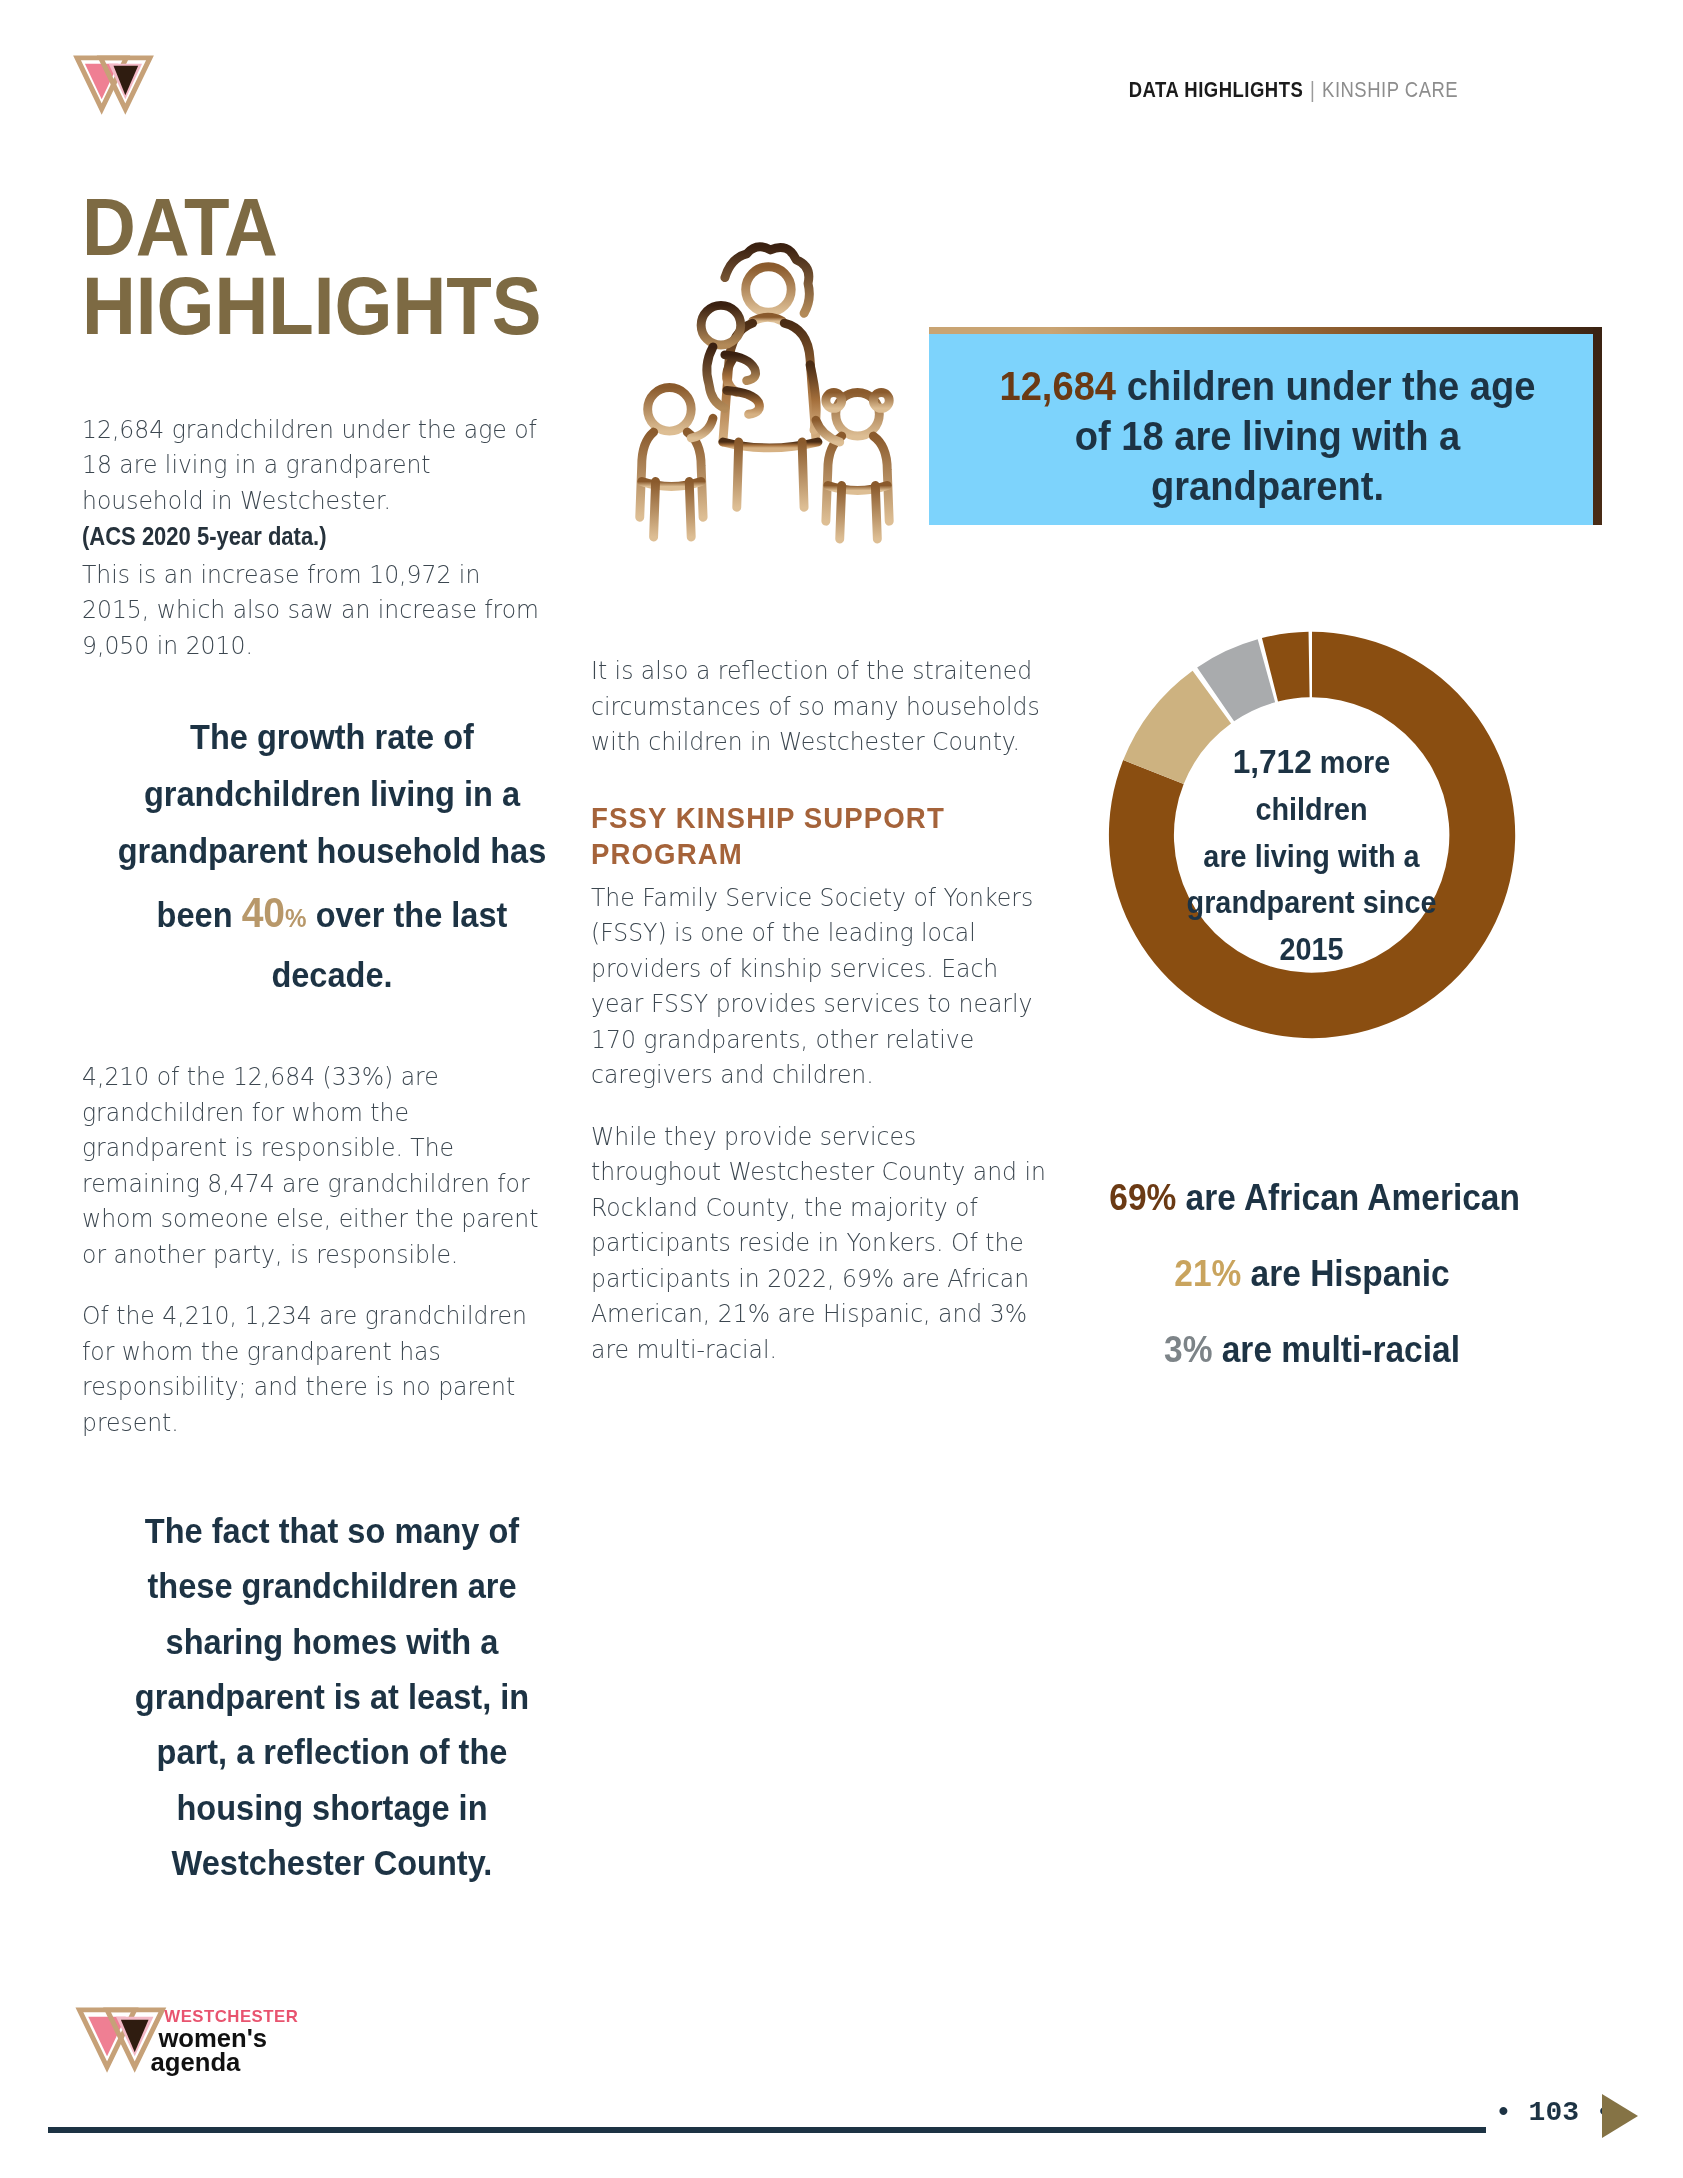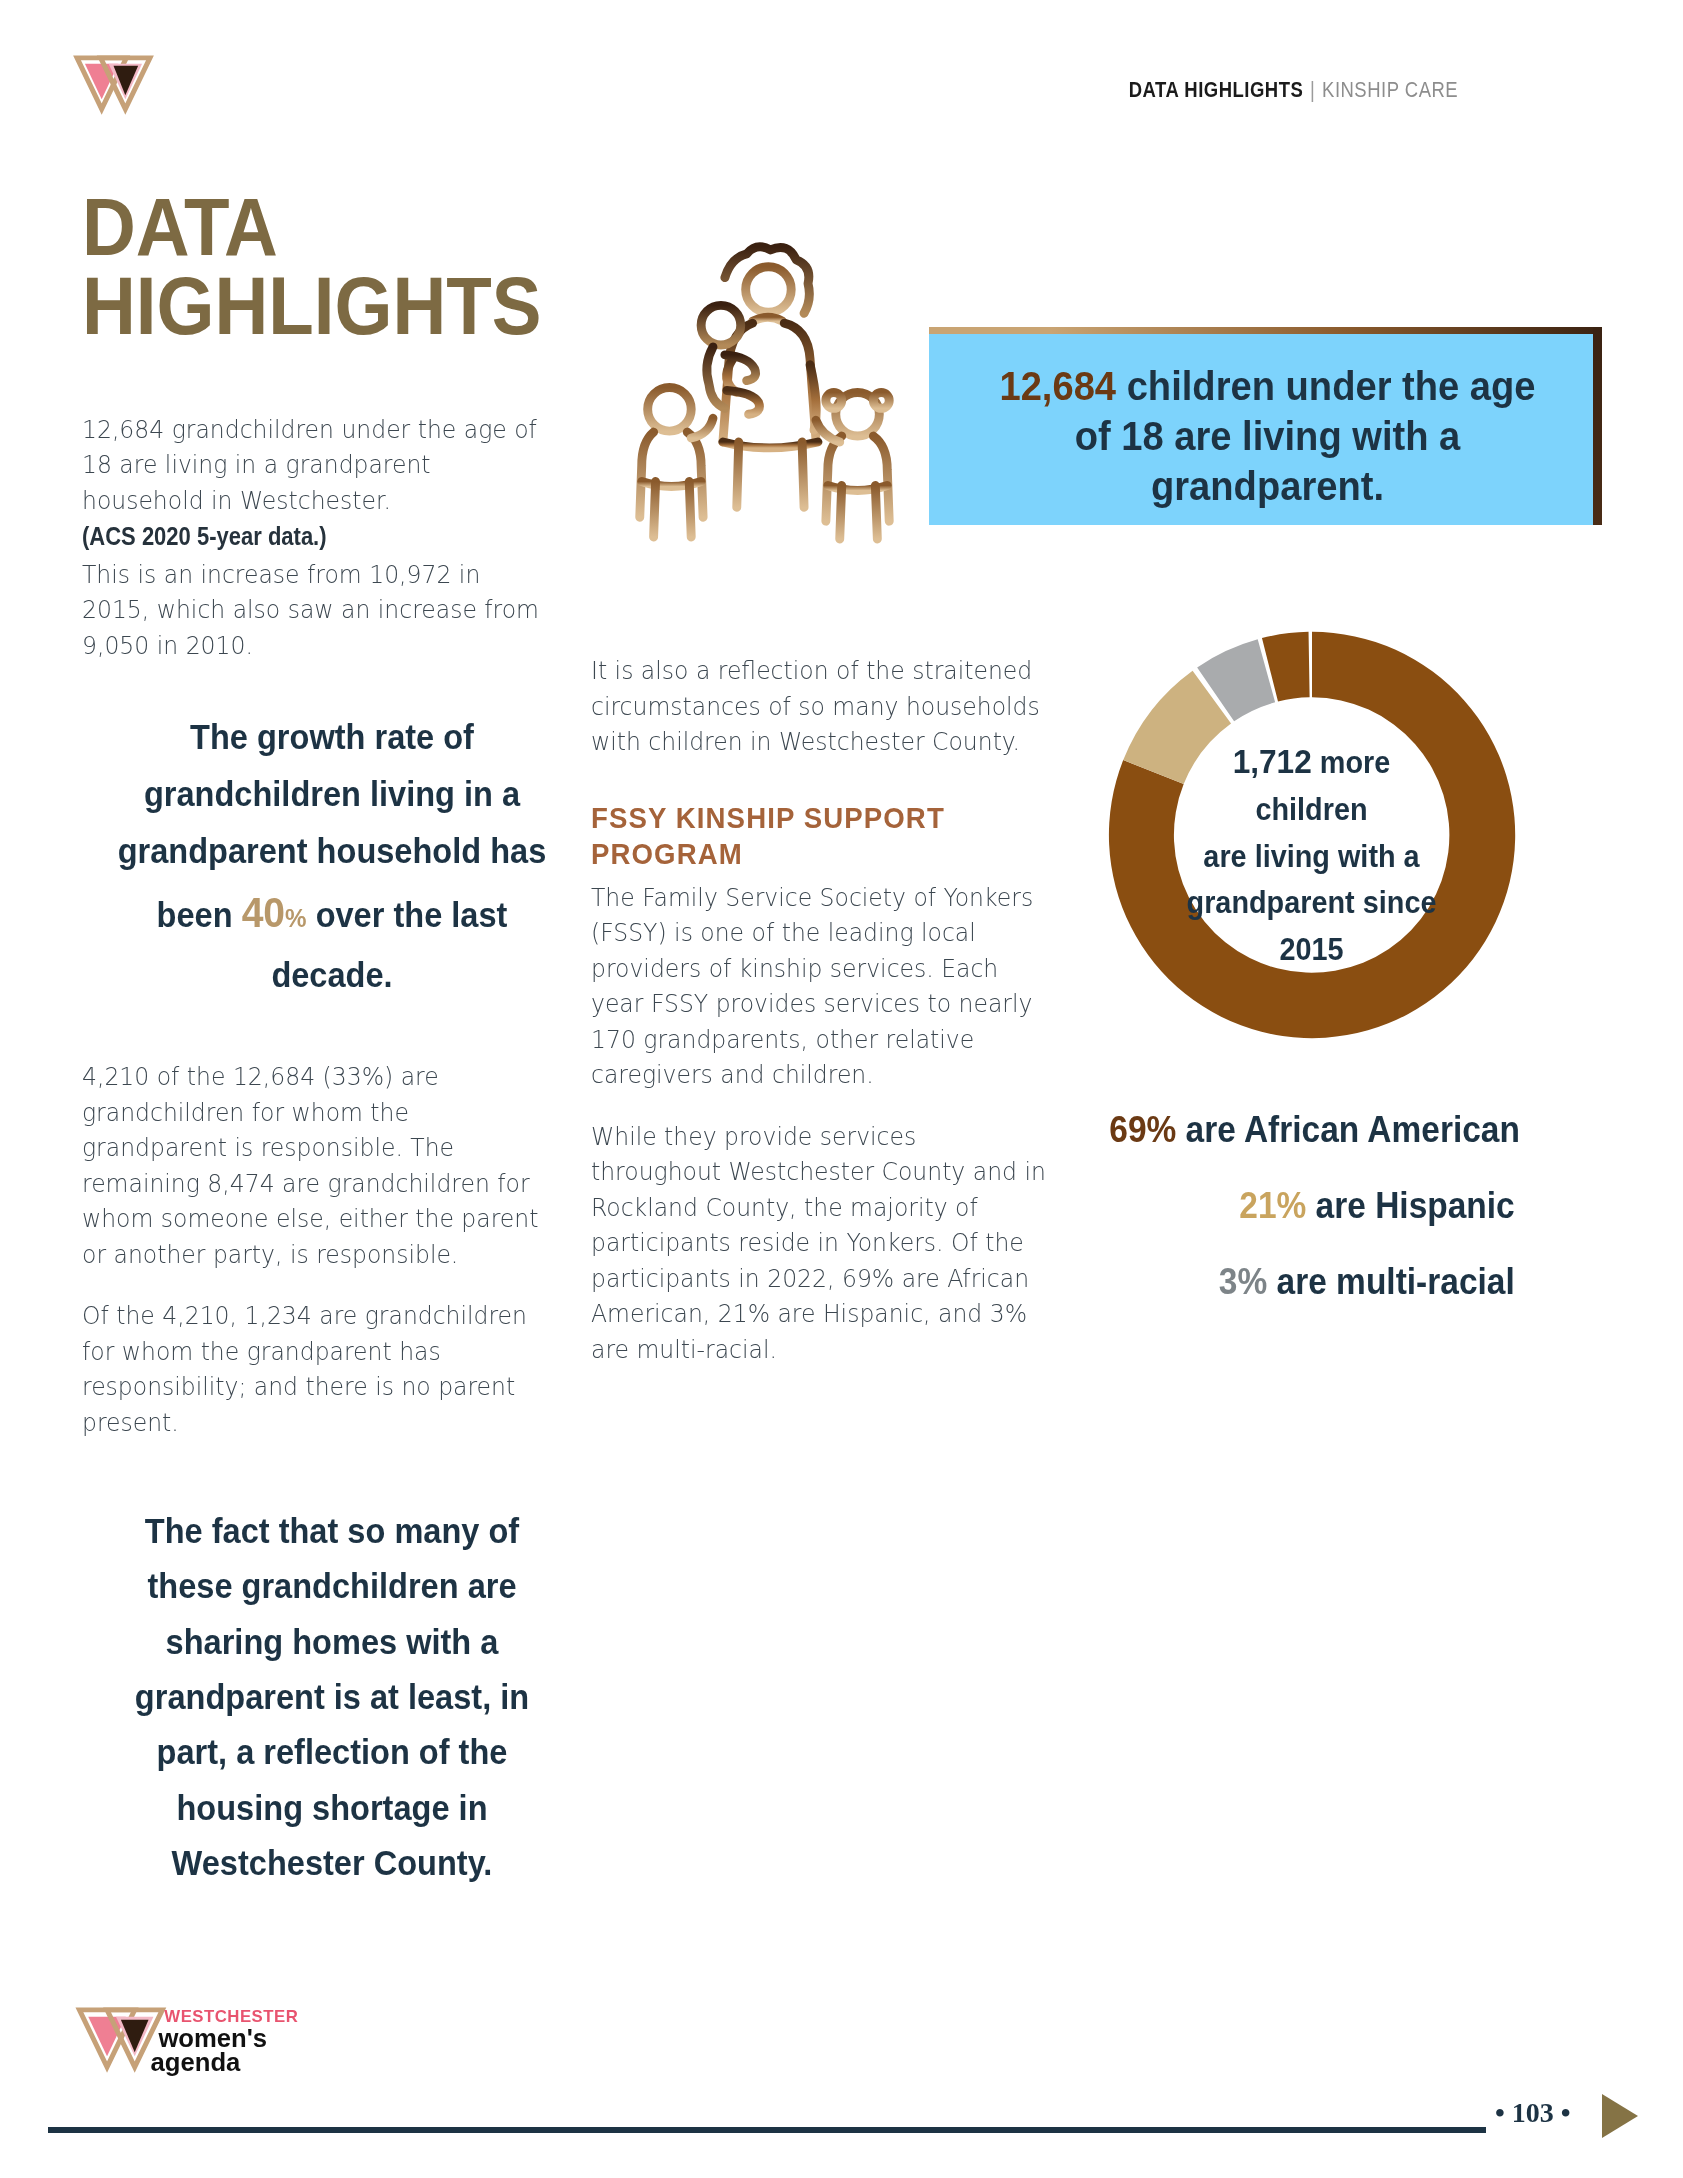--- a/index.html
+++ b/index.html
@@ -158,22 +158,22 @@
     font-weight: 700;
     font-size: 31px;
     line-height: 1.5;
     color: #1d3344;
     transform: scaleX(0.93);
     transform-origin: center top;
   }
   .donut-center .num { font-size: 34px; }
 
   .legend {
-    position: absolute; left: 1094px; top: 1112px;
-    width: 436px; text-align: right;
+    position: absolute; left: 1094px; top: 1180px;
+    width: 436px; text-align: center;
   }
   .legend-row {
     font-family: "Liberation Sans Narrow", "Liberation Sans", sans-serif;
     font-weight: 700;
     font-size: 36px;
     line-height: 1.0;
     color: #1d3344;
     margin-bottom: 40px;
     transform: scaleX(0.93);
     transform-origin: center top;
@@ -187,21 +187,21 @@
   .footer-logo {
     position: absolute; left: 71px; top: 1998px;
     width: 238px; height: 79px;
   }
   .foot-rule {
     position: absolute; left: 48px; top: 2127px;
     width: 1438px; height: 6px; background: #1d3344;
   }
   .foot-page {
     position: absolute; left: 1495px; top: 2097px;
-    font-family: Liberation Serif, serif;
+    font-family: Liberation Mono, monospace;
     font-weight: 700; font-size: 28px; color: #1d3344;
     white-space: nowrap;
   }
   .foot-arrow {
     position: absolute; left: 1602px; top: 2094px;
     width: 0; height: 0;
     border-top: 22px solid transparent;
     border-bottom: 22px solid transparent;
     border-left: 36px solid #857345;
   }

